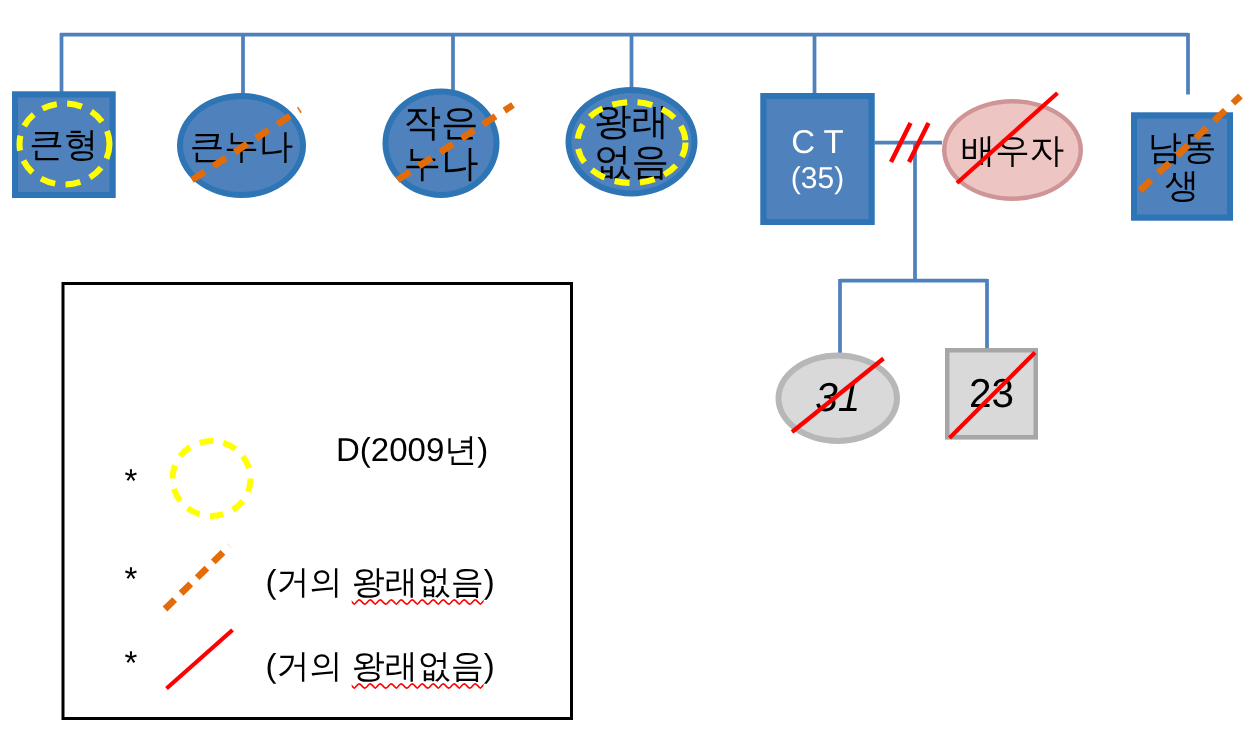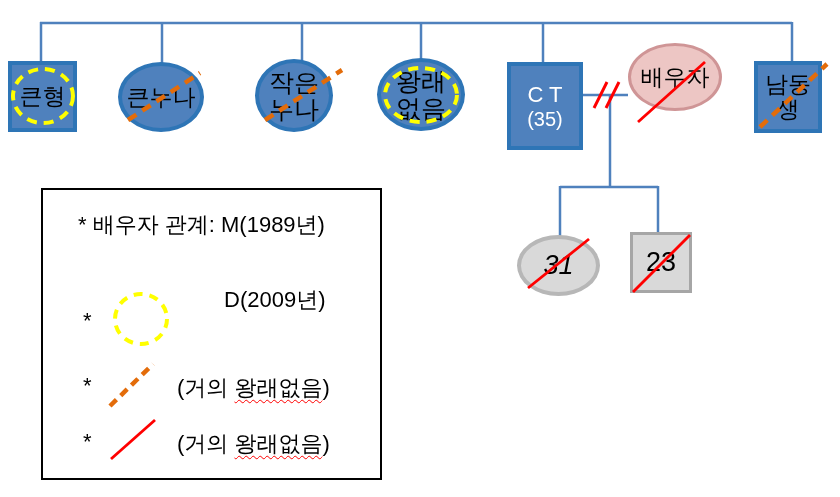--- a/index.html
+++ b/index.html
@@ -67,25 +67,25 @@
     <span class="lbl2">왕래없음</span>
   </div>
 
   <div class="node sq" style="left:507px;top:62px;width:76px;height:88px;">
     <span class="patient-txt">
       <span class="patient-name">C T</span>
       <span class="patient-age">(35)</span>
     </span>
   </div>
 
-  <div class="node" style="left:628px;top:43px;width:94px;height:68px;background:var(--spouse-pink-fill);border:3px solid var(--spouse-pink-border);border-radius:50%;text-align:right;">
+  <div class="node" style="left:628px;top:66px;width:94px;height:68px;background:var(--spouse-pink-fill);border:3px solid var(--spouse-pink-border);border-radius:50%;text-align:right;">
     <span class="lbl">배우자</span>
   </div>
 
-  <div class="node sq" style="left:754px;top:61px;width:68px;height:72px;">
+  <div class="node sq" style="left:754px;top:75px;width:68px;height:72px;">
     <span class="lbl">남동생</span>
   </div>
 
   <div class="node gel" style="left:517px;top:235px;width:83px;height:61px;">
     <span class="num">31</span>
   </div>
 
   <div class="node gsq" style="left:630px;top:232px;width:62px;height:61px;">
     <span class="num">23</span>
   </div>
@@ -101,21 +101,20 @@
     <line x1="606" y1="108" x2="619" y2="82" style="stroke:var(--strike-red)" stroke-width="3"></line>
     <line x1="528" y1="288" x2="589" y2="239" style="stroke:var(--strike-red)" stroke-width="2.8"></line>
     <line x1="633" y1="292" x2="690" y2="235" style="stroke:var(--strike-red)" stroke-width="2.8"></line>
     <ellipse cx="141" cy="319" rx="26" ry="25" fill="none" style="stroke:var(--visit-yellow)" stroke-width="4" stroke-dasharray="9 7"></ellipse>
     <line x1="110" y1="406" x2="153" y2="364" style="stroke:var(--rare-orange)" stroke-width="4.5" stroke-dasharray="9 6"></line>
     <line x1="111" y1="459" x2="155" y2="420" style="stroke:var(--strike-red)" stroke-width="2.8"></line>
   </svg>
 
   <div class="legend-box"></div>
 
-  <div class="ltext" style="left:78px;top:210px;">* 배우자 관계: M(1989년)</div>
   <div class="ltext" style="left:224px;top:241px;margin-top:44px;">D(2009년)</div>
 
   <div class="ltext" style="left:83px;top:308px;">*</div>
 
   <div class="ltext" style="left:83px;top:373px;">*</div>
   <div class="ltext" style="left:177px;top:373px;"><span>(거의 </span><span class="wavy">왕래없음</span><span>)</span></div>
 
   <div class="ltext" style="left:83px;top:429px;">*</div>
   <div class="ltext" style="left:177px;top:429px;"><span>(거의 </span><span class="wavy">왕래없음</span><span>)</span></div>
 

